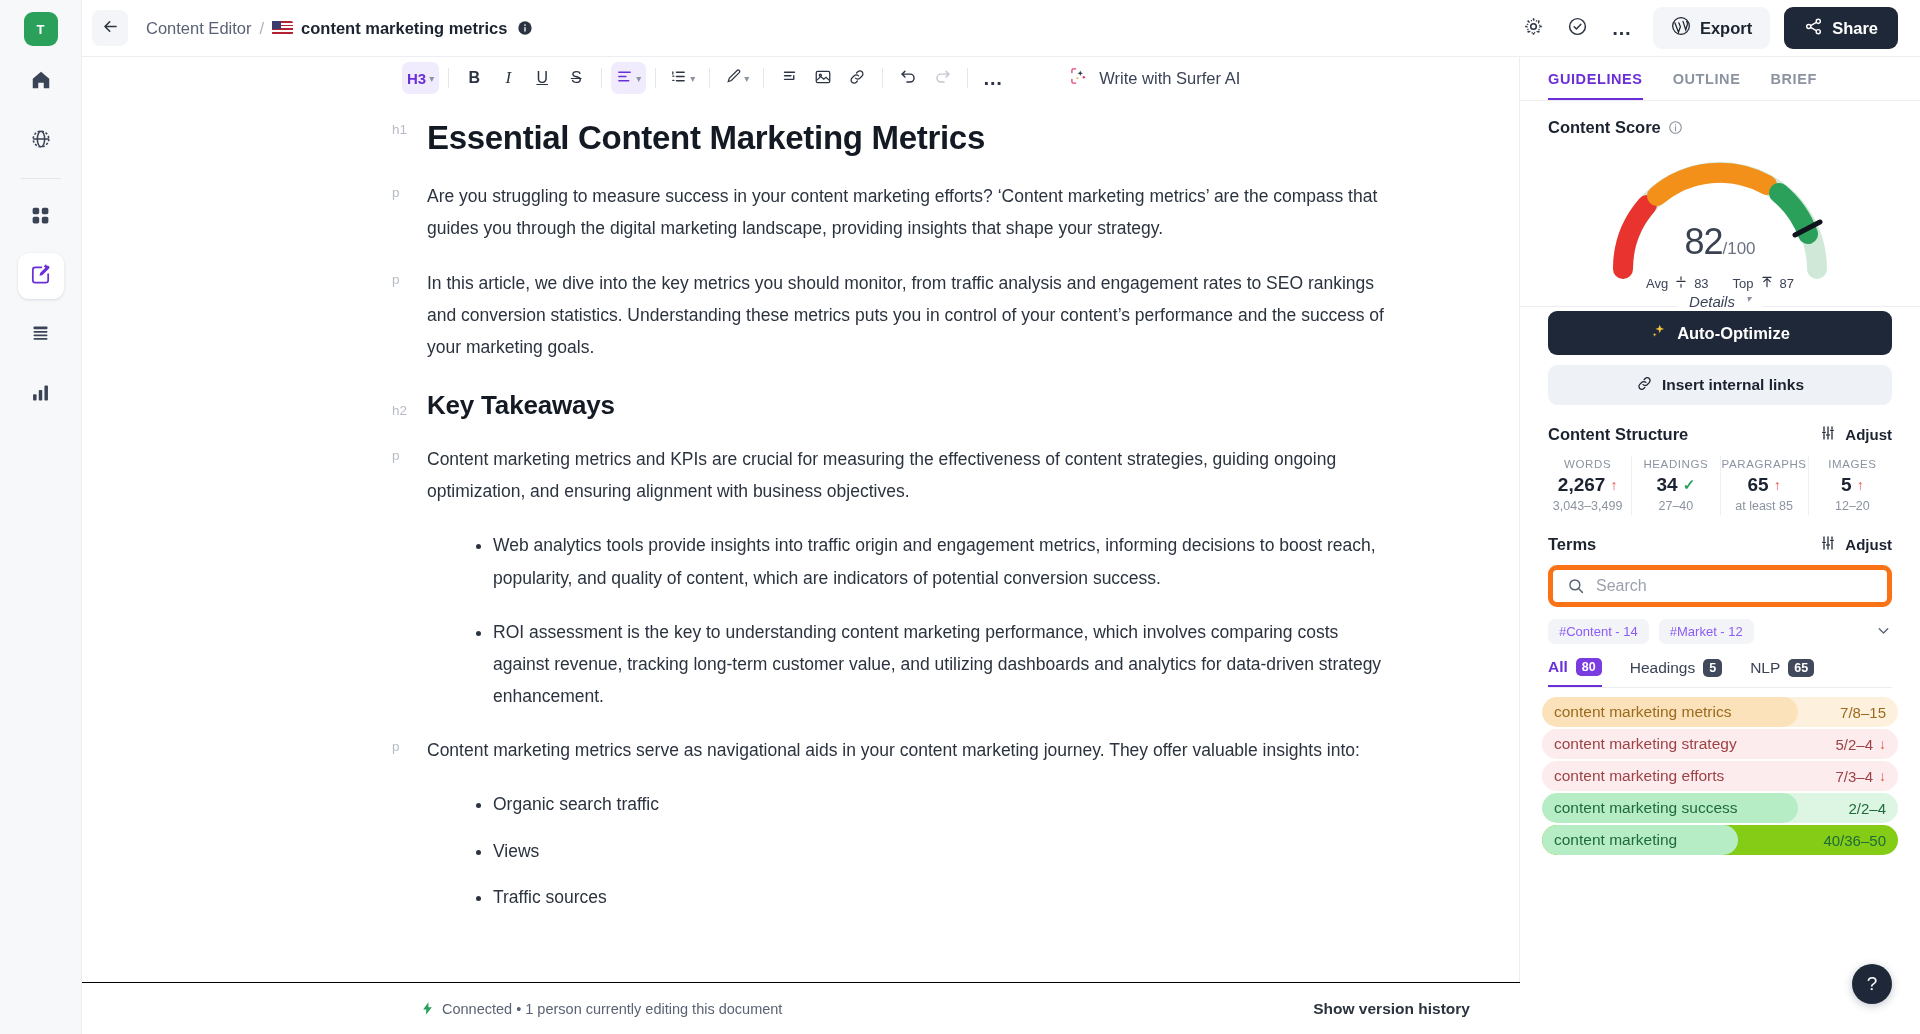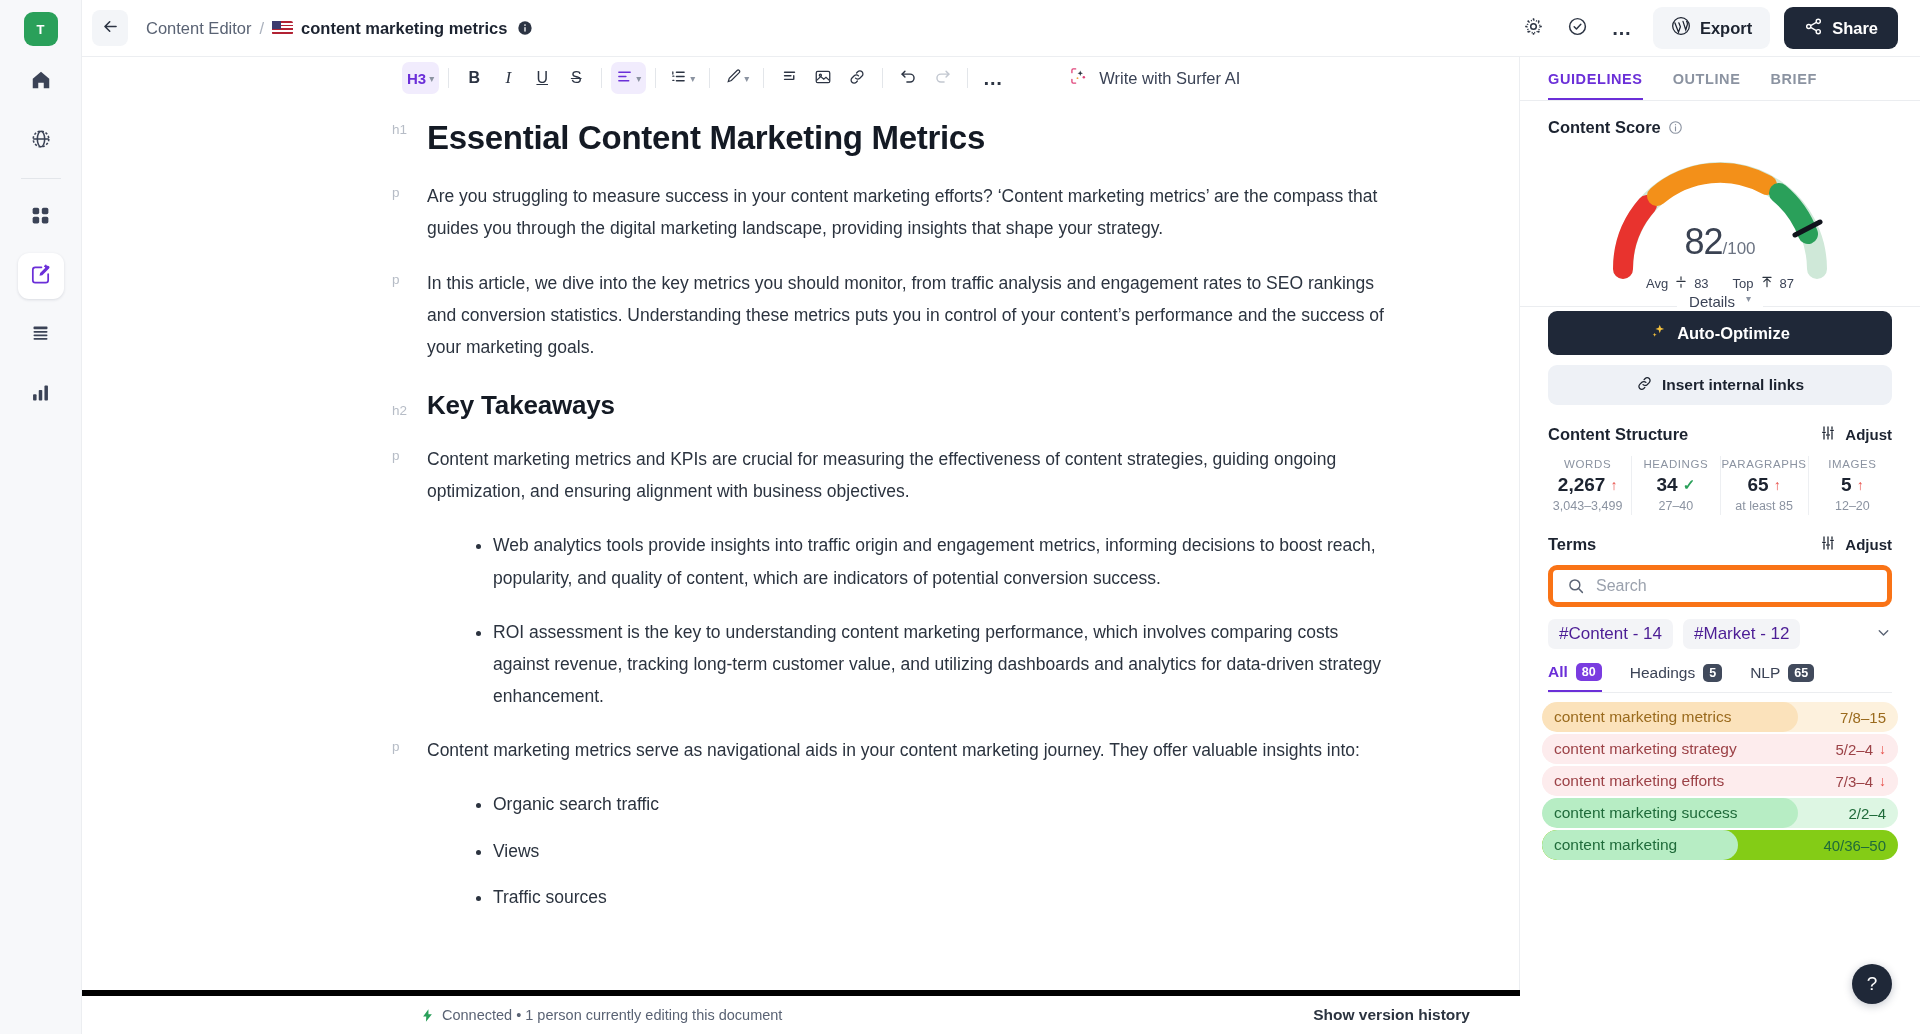--- a/index.html
+++ b/index.html
@@ -115,22 +115,22 @@
   p.doc-p {
     font-size: 17.5px; line-height: 1.84; color: #2b333f; margin-bottom: 22px;
   }
   ul.doc-ul { margin: 0 0 18px 0; padding-left: 66px; }
   ul.doc-ul li {
     font-size: 17.5px; line-height: 1.84; color: #2b333f; margin-bottom: 14px;
   }
   ul.doc-ul.tight li { margin-bottom: 22px; }
 
   #status-bar {
-    position: absolute; left: 82px; right: 400px; bottom: 0; height: 44px;
-    background: #ffffff; border-top: 6px solid #000000;
+    position: absolute; left: 82px; right: 400px; bottom: 0; height: 52px;
+    background: #ffffff; border-top: 1px solid #000000;
     display: flex; align-items: center; padding: 0 50px 0 338px; font-size: 14.5px;
   }
   #status-left { display: flex; align-items: center; gap: 7px; color: #5a6374; }
   #version-history { margin-left: auto; color: #2b333f; font-weight: 600; cursor: pointer; font-size: 15.5px; }
 
   
   #right-panel {
     position: absolute; right: 0; top: 57px; width: 400px; bottom: 0;
     background: #ffffff; overflow: hidden;
   }
@@ -157,21 +157,21 @@
     display: flex; justify-content: center; gap: 24px; font-size: 13px;
     color: #3b4356; margin-top: 6px;
   }
   #gauge-stats span.val { font-weight: 400; }
   #details-row {
     position: relative; text-align: center; margin-top: 14px;
     border-top: 1px solid #ebedf0; height: 1px;
   }
   #details-btn {
     position: relative; top: -14px; display: inline-flex; align-items: flex-start; gap: 11px;
-    background: #fff; padding: 0 12px; font-size: 15px; color: #3b4356; cursor: pointer;
+    background: #fff; padding: 0 12px; font-size: 15px; color: #3b4356; cursor: pointer; font-style: italic;
   }
   #auto-optimize {
     margin: 4px 28px 0; height: 44px; border-radius: 9px; background: #1f2838;
     color: #fff; font-size: 16.5px; font-weight: 700;
     display: flex; align-items: center; justify-content: center; gap: 9px; cursor: pointer;
   }
   #insert-links {
     margin: 10px 28px 0; height: 40px; border-radius: 9px; background: #eef1f6;
     color: #1c2330; font-size: 15.5px; font-weight: 700;
     display: flex; align-items: center; justify-content: center; gap: 9px; cursor: pointer;
@@ -202,22 +202,22 @@
     display: flex; align-items: center; gap: 11px; padding: 0 14px;
   }
   #terms-search input {
     border: none; outline: none; font-size: 16px; color: #2b333f; width: 100%;
     font-family: "Liberation Sans", sans-serif; background: transparent;
   }
   #terms-search input::placeholder { color: #9aa1ad; }
 
   #tag-row { display: flex; align-items: center; gap: 10px; margin: 12px 28px 0; }
   .tag-pill {
-    background: #f3f4f7; border-radius: 7px; padding: 5px 11px; font-size: 17px;
-    color: #4c1d95; cursor: pointer;
+    background: #f3f4f7; border-radius: 7px; padding: 5px 11px; font-size: 13px;
+    color: #8b5cf6; cursor: pointer;
   }
   #tag-chevron { margin-left: auto; color: #5a6374; cursor: pointer; font-size: 13px; }
 
   #term-tabs { display: flex; align-items: center; gap: 28px; margin: 14px 28px 0;
                border-bottom: 1px solid #ebedf0; }
   .ttab { display: flex; align-items: center; gap: 8px; padding-bottom: 9px;
           font-size: 15.5px; color: #3b4356; cursor: pointer; }
   .ttab.active { color: #6b2fd8; border-bottom: 2.5px solid #6b2fd8; font-weight: 600; }
   .tcount { font-size: 12.5px; font-weight: 700; color: #fff; background: #414a5c;
             border-radius: 5px; padding: 2px 6px; }

